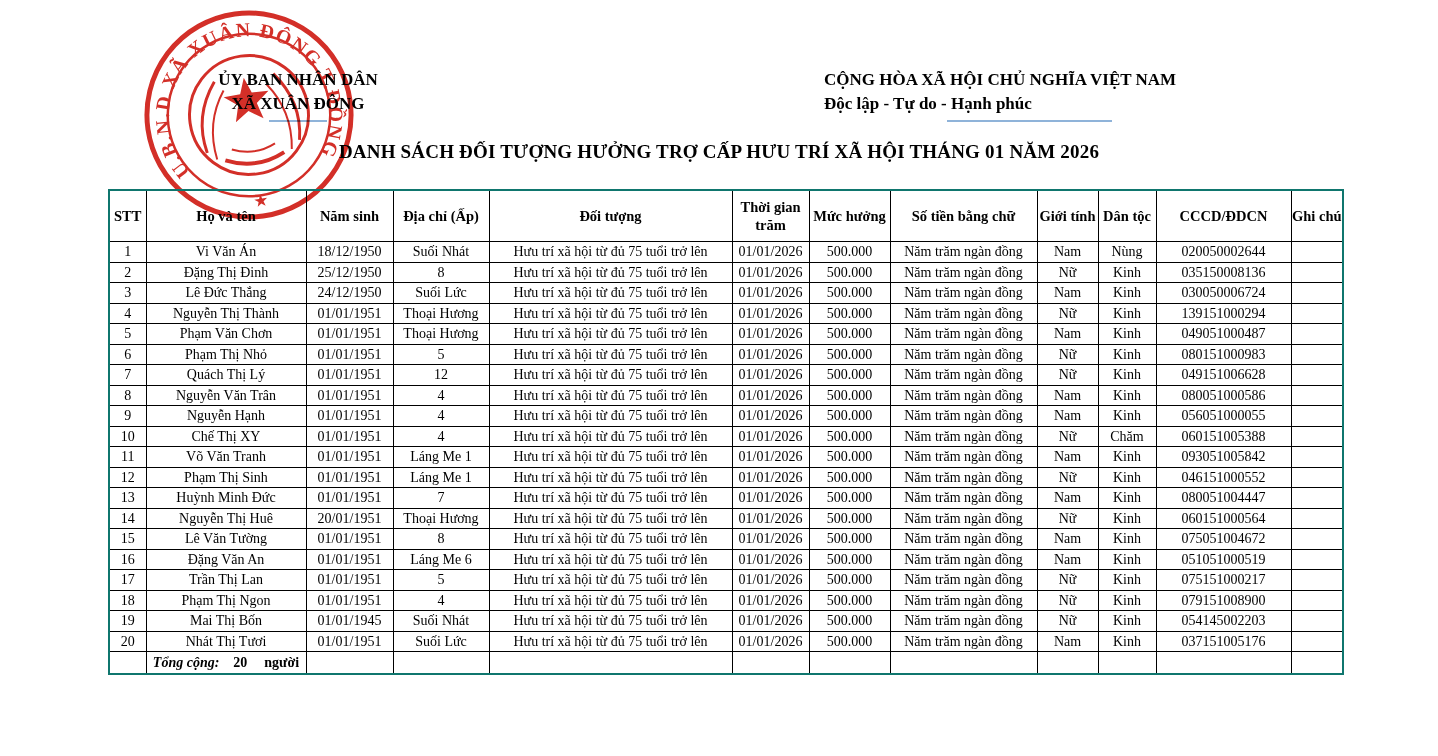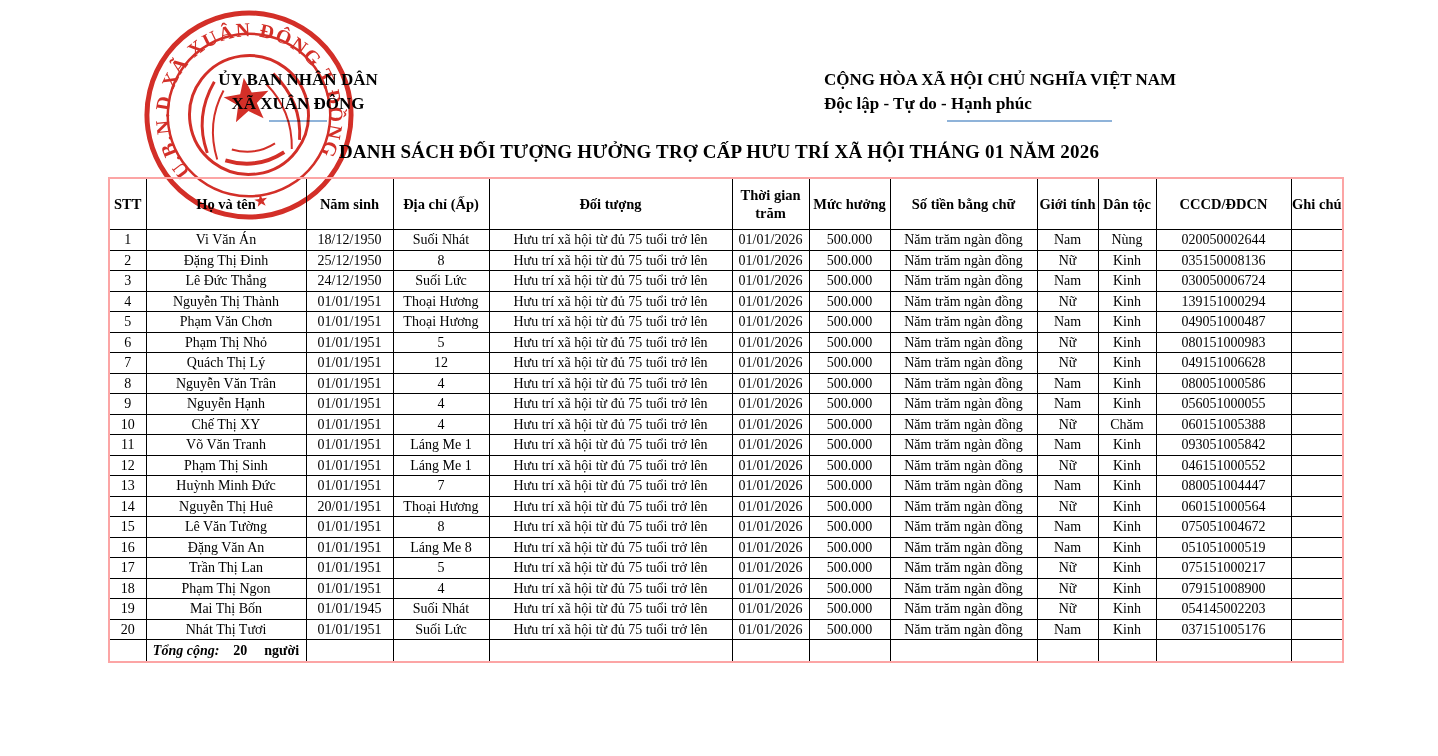--- a/index.html
+++ b/index.html
@@ -24,23 +24,23 @@
   }
 
   
   .stamp{
     position:absolute;left:140px;top:2px;width:218px;height:226px;
     mix-blend-mode:multiply;opacity:.92;transform:rotate(-8deg);
   }
 
   
   table.list{
-    position:absolute;left:108px;top:177px;width:1234px;
+    position:absolute;left:108px;top:189px;width:1234px;
     border-collapse:collapse;table-layout:fixed;
-    border:2px solid #fca5a5;
+    border:2px solid #0f766e;
   }
   table.list th,table.list td{
     border:1px solid #000;padding:0;overflow:hidden;white-space:nowrap;
   }
   table.list th{
     font-weight:bold;font-size:14.5px;line-height:1.25;height:50px;
     text-align:center;vertical-align:middle;white-space:normal;
   }
   table.list td{
     font-size:14px;height:19.5px;line-height:19px;text-align:center;
@@ -340,21 +340,21 @@
           <td>Năm trăm ngàn đồng</td>
           <td>Nam</td>
           <td>Kinh</td>
           <td>075051004672</td>
           <td></td>
         </tr>
         <tr>
           <td>16</td>
           <td class="a-left">Đặng Văn An</td>
           <td>01/01/1951</td>
-          <td>Láng Me 8</td>
+          <td>Láng Me 6</td>
           <td>Hưu trí xã hội từ đủ 75 tuổi trở lên</td>
           <td>01/01/2026</td>
           <td class="a-right">500.000</td>
           <td>Năm trăm ngàn đồng</td>
           <td>Nam</td>
           <td>Kinh</td>
           <td>051051000519</td>
           <td></td>
         </tr>
         <tr>

